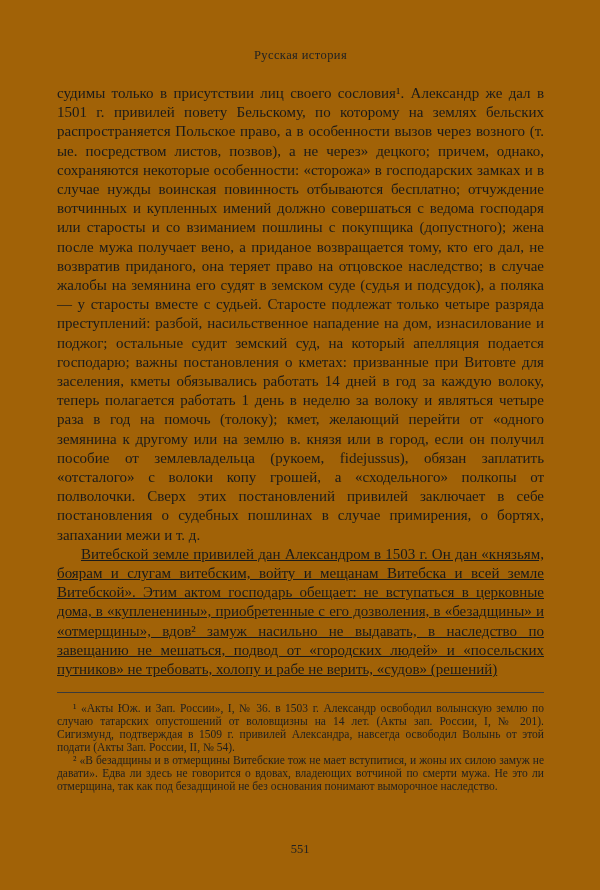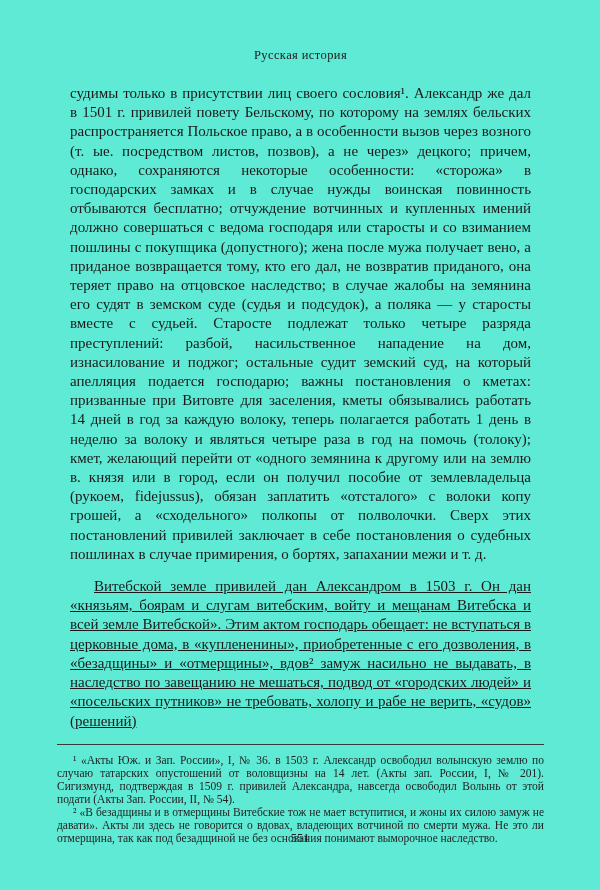--- a/index.html
+++ b/index.html
@@ -4,42 +4,42 @@
 <style>
   html, body {
     margin: 0;
     padding: 0;
     background: #ffffff;
   }
   .page {
     position: relative;
     width: 600px;
     height: 890px;
-    background: #5eead4;
+    background: #a16207;
     color: #1c1c1c;
     font-family: "Liberation Serif", "DejaVu Serif", serif;
     box-sizing: border-box;
     padding: 48px 56px 0 57px;
     overflow: hidden;
   }
   .running-header {
     text-align: center;
     font-size: 12.5px;
     letter-spacing: 0.4px;
     color: #222;
     margin-bottom: 21px;
   }
   .body-text {
     font-size: 15px;
     line-height: 19.2px;
     text-align: justify;
     color: #1a1a1a;
   }
   .body-text p {
-    margin: 13px;
+    margin: 0;
     padding: 0;
   }
   .body-text p.indent {
     text-indent: 24px;
     text-decoration: underline;
   }
   .footnote-rule {
     border: none;
     border-top: 1px solid #3a3a3a;
     margin: 13px 0 9px 0;
@@ -54,21 +54,21 @@
   }
   .footnotes p {
     margin: 0;
     padding: 0;
     text-indent: 16px;
   }
   .page-number {
     position: absolute;
     left: 0;
     right: 0;
-    bottom: 44px;
+    bottom: 33px;
     text-align: center;
     font-size: 12.5px;
     color: #222;
   }
 </style>
 </head>
 <body>
 
 <div class="page">
 
@@ -76,18 +76,18 @@
 
   <div class="body-text">
     <p class="no-indent">судимы только в присутствии лиц своего сословия¹. Александр же дал в 1501 г. привилей повету Бельскому, по которому на землях бельских распространяется Польское право, а в особенности вызов через возного (т. ые. посредством листов, позвов), а не через» децкого; причем, однако, сохраняются некоторые особенности: «сторожа» в господарских замках и в случае нужды воинская повинность отбываются бесплатно; отчуждение вотчинных и купленных имений должно совершаться с ведома господаря или старосты и со взиманием пошлины с покупщика (допустного); жена после мужа получает вено, а приданое возвращается тому, кто его дал, не возвратив приданого, она теряет право на отцовское наследство; в случае жалобы на земянина его судят в земском суде (судья и подсудок), а поляка — у старосты вместе с судьей. Старосте подлежат только четыре разряда преступлений: разбой, насильственное нападение на дом, изнасилование и поджог; остальные судит земский суд, на который апелляция подается господарю; важны постановления о кметах: призванные при Витовте для заселения, кметы обязывались работать 14 дней в год за каждую волоку, теперь полагается работать 1 день в неделю за волоку и являться четыре раза в год на помочь (толоку); кмет, желающий перейти от «одного земянина к другому или на землю в. князя или в город, если он получил пособие от землевладельца (рукоем, fidejussus), обязан заплатить «отсталого» с волоки копу грошей, а «сходельного» полкопы от полволочки. Сверх этих постановлений привилей заключает в себе постановления о судебных пошлинах в случае примирения, о бортях, запахании межи и т. д.</p>
     <p class="indent">Витебской земле привилей дан Александром в 1503 г. Он дан «князьям, боярам и слугам витебским, войту и мещанам Витебска и всей земле Витебской». Этим актом господарь обещает: не вступаться в церковные дома, в «куплененины», приобретенные с его дозволения, в «безадщины» и «отмерщины», вдов² замуж насильно не выдавать, в наследство по завещанию не мешаться, подвод от «городских людей» и «посельских путников» не требовать, холопу и рабе не верить, «судов» (решений)</p>
   </div>
 
   <div class="footnote-rule"></div>
 
   <div class="footnotes">
     <p>¹ «Акты Юж. и Зап. России», I, № 36. в 1503 г. Александр освободил волынскую землю по случаю татарских опустошений от воловщизны на 14 лет. (Акты зап. России, I, № 201). Сигизмунд, подтверждая в 1509 г. привилей Александра, навсегда освободил Волынь от этой подати (Акты Зап. России, II, № 54).</p>
-    <p>² «В безадщины и в отмерщины Витебские тож не мает вступитися, и жоны их силою замуж не давати». Акты ли здесь не говорится о вдовах, владеющих вотчиной по смерти мужа. Не это ли отмерщина, так как под безадщиной не без основания понимают выморочное наследство.</p>
+    <p>² «В безадщины и в отмерщины Витебские тож не мает вступитися, и жоны их силою замуж не давати». Едва ли здесь не говорится о вдовах, владеющих вотчиной по смерти мужа. Не это ли отмерщина, так как под безадщиной не без основания понимают выморочное наследство.</p>
   </div>
 
   <div class="page-number">551</div>
 
 </div>
 
 </body></html>

